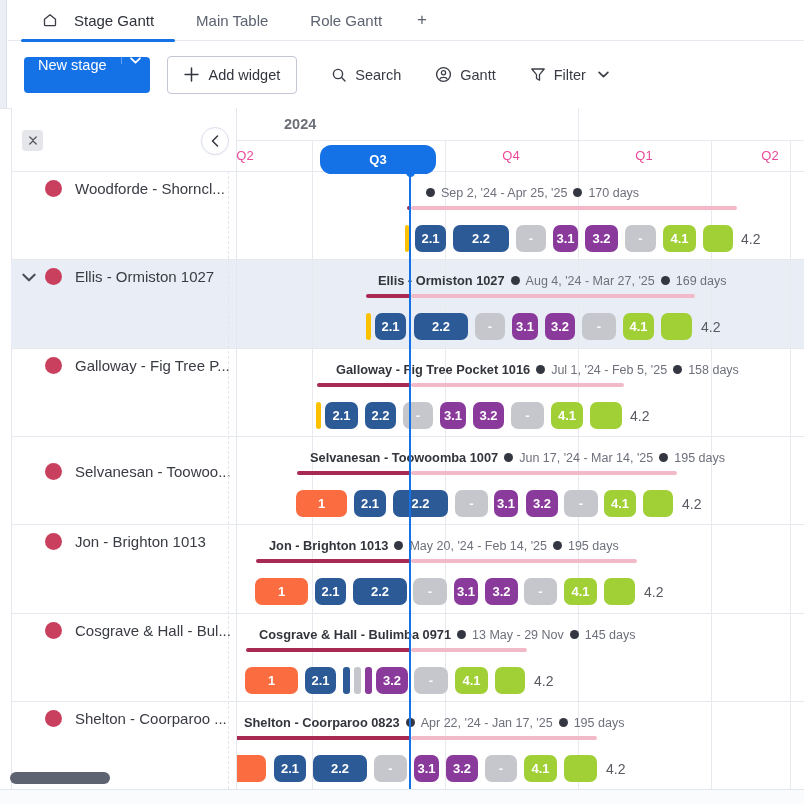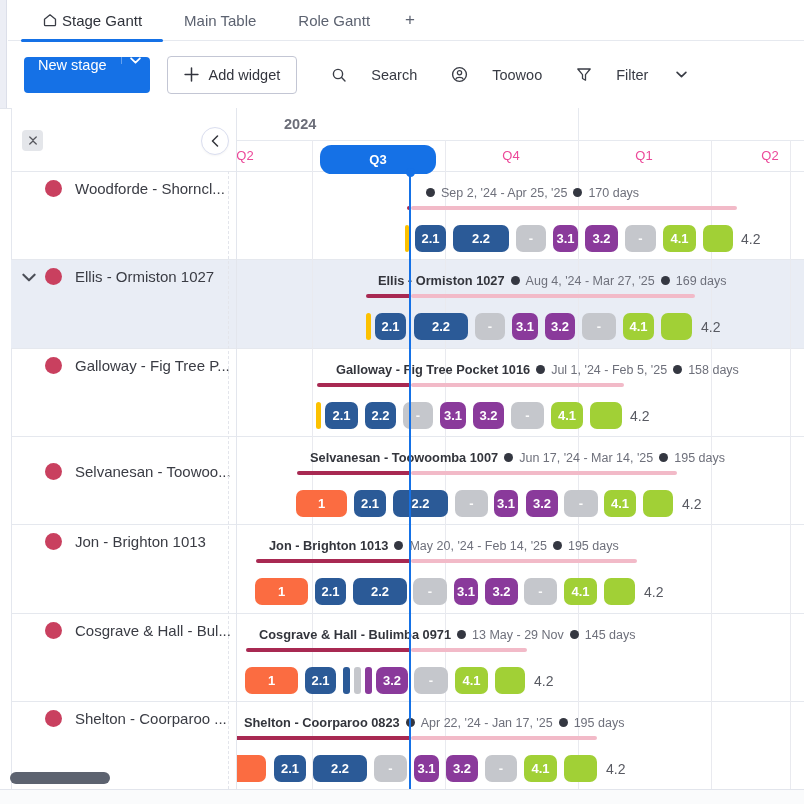--- a/index.html
+++ b/index.html
@@ -10,33 +10,33 @@
   *{box-sizing:border-box;margin:0;padding:0}
   html,body{width:804px;height:804px;overflow:hidden;background:#fff;
     font-family:"Liberation Sans", sans-serif;}
   .screen{position:relative;width:804px;height:804px;background:#fff}
 
   
   .leftstrip{position:absolute;left:0;top:0;width:7px;height:108px;background:#eceef5;border-right:1px solid #dcdfe9}
 
   
   .tabbar{position:absolute;left:8px;top:0;right:0;height:41px;border-bottom:1px solid #e6e9ef;display:flex;align-items:stretch}
-  .tab{display:flex;align-items:center;gap:4px;padding:0 21px;font-size:15px;color:#5c6270;position:relative;cursor:pointer}
+  .tab{display:flex;align-items:center;gap:16px;padding:0 21px;font-size:15px;color:#5c6270;position:relative;cursor:pointer}
   .tab.active{color:#2f323a}
   .tab.active::after{content:"";position:absolute;left:0;right:0;bottom:-2px;height:3px;background:var(--accent);border-radius:2px}
   .tab.first{margin-left:13px}
   .tab.plus{padding:0 14px;font-size:17px}
 
   
   .toolbar{position:absolute;left:8px;top:41px;right:0;height:67px;display:flex;align-items:center}
   .btn-new{height:36px;margin-left:16px;border-radius:4px;background:var(--accent);color:#fff;display:flex;align-items:flex-start;font-size:14.5px;cursor:pointer;overflow:hidden}
   .btn-new .lbl{display:flex;align-items:center;padding:0 14px}
   .btn-new .split{width:29px;border-left:1px solid rgba(255,255,255,.35);display:flex;align-items:center;justify-content:center}
   .btn-widget{height:38px;border:1px solid #c3c6d4;border-radius:4px;display:flex;align-items:center;gap:10px;padding:18px 16px;margin-left:17px;font-size:14.5px;color:#33353e;background:#fff;cursor:pointer}
-  .tool{display:flex;align-items:center;gap:24px;font-size:14.5px;color:#383b44;margin-left:34px;cursor:pointer}
+  .tool{display:flex;align-items:center;gap:8px;font-size:14.5px;color:#383b44;margin-left:34px;cursor:pointer}
   .tool .chev{margin-left:4px;display:flex}
 
   
   .hline{position:absolute;left:0;right:0;height:1px;background:#e2e5ec}
   .bottomstrip{position:absolute;left:0;top:790px;right:0;height:14px;background:#fafbfc}
 
   
   .widget{position:absolute;left:11px;top:108px;width:793px;height:681px;background:#fff}
   .widget .wleft{position:absolute;left:0;top:0;width:1px;height:100%;background:#e4e7ee}
   .rowbg{position:absolute;left:0;right:0;background:#e9edf5;z-index:1}
@@ -131,21 +131,21 @@
       <span>Search</span>
     </div>
     <div class="tool">
       <span style="display:flex">
         <svg width="17" height="17" viewBox="0 0 16 16" fill="none">
             <circle cx="8" cy="8" r="6.5" stroke="#3a3d46" stroke-width="1.3"></circle>
             <circle cx="8" cy="6.4" r="2" stroke="#3a3d46" stroke-width="1.2"></circle>
             <path d="M4.6 12.3c.7-2.2 6.1-2.2 6.8 0" stroke="#3a3d46" stroke-width="1.2" stroke-linecap="round"></path>
           </svg>
       </span>
-      <span>Toowoo</span>
+      <span>Gantt</span>
     </div>
     <div class="tool">
       <span style="display:flex">
         <svg width="16" height="16" viewBox="0 0 16 16" fill="none">
             <path d="M1.8 2h12.4l-4.7 5.6v5.6l-3-1.7V7.6L1.8 2Z" stroke="#3a3d46" stroke-width="1.3" stroke-linejoin="round"></path>
           </svg>
       </span>
       <span>Filter</span>
       <span class="chev">
         <svg width="11" height="7" viewBox="0 0 10 6" fill="none">

